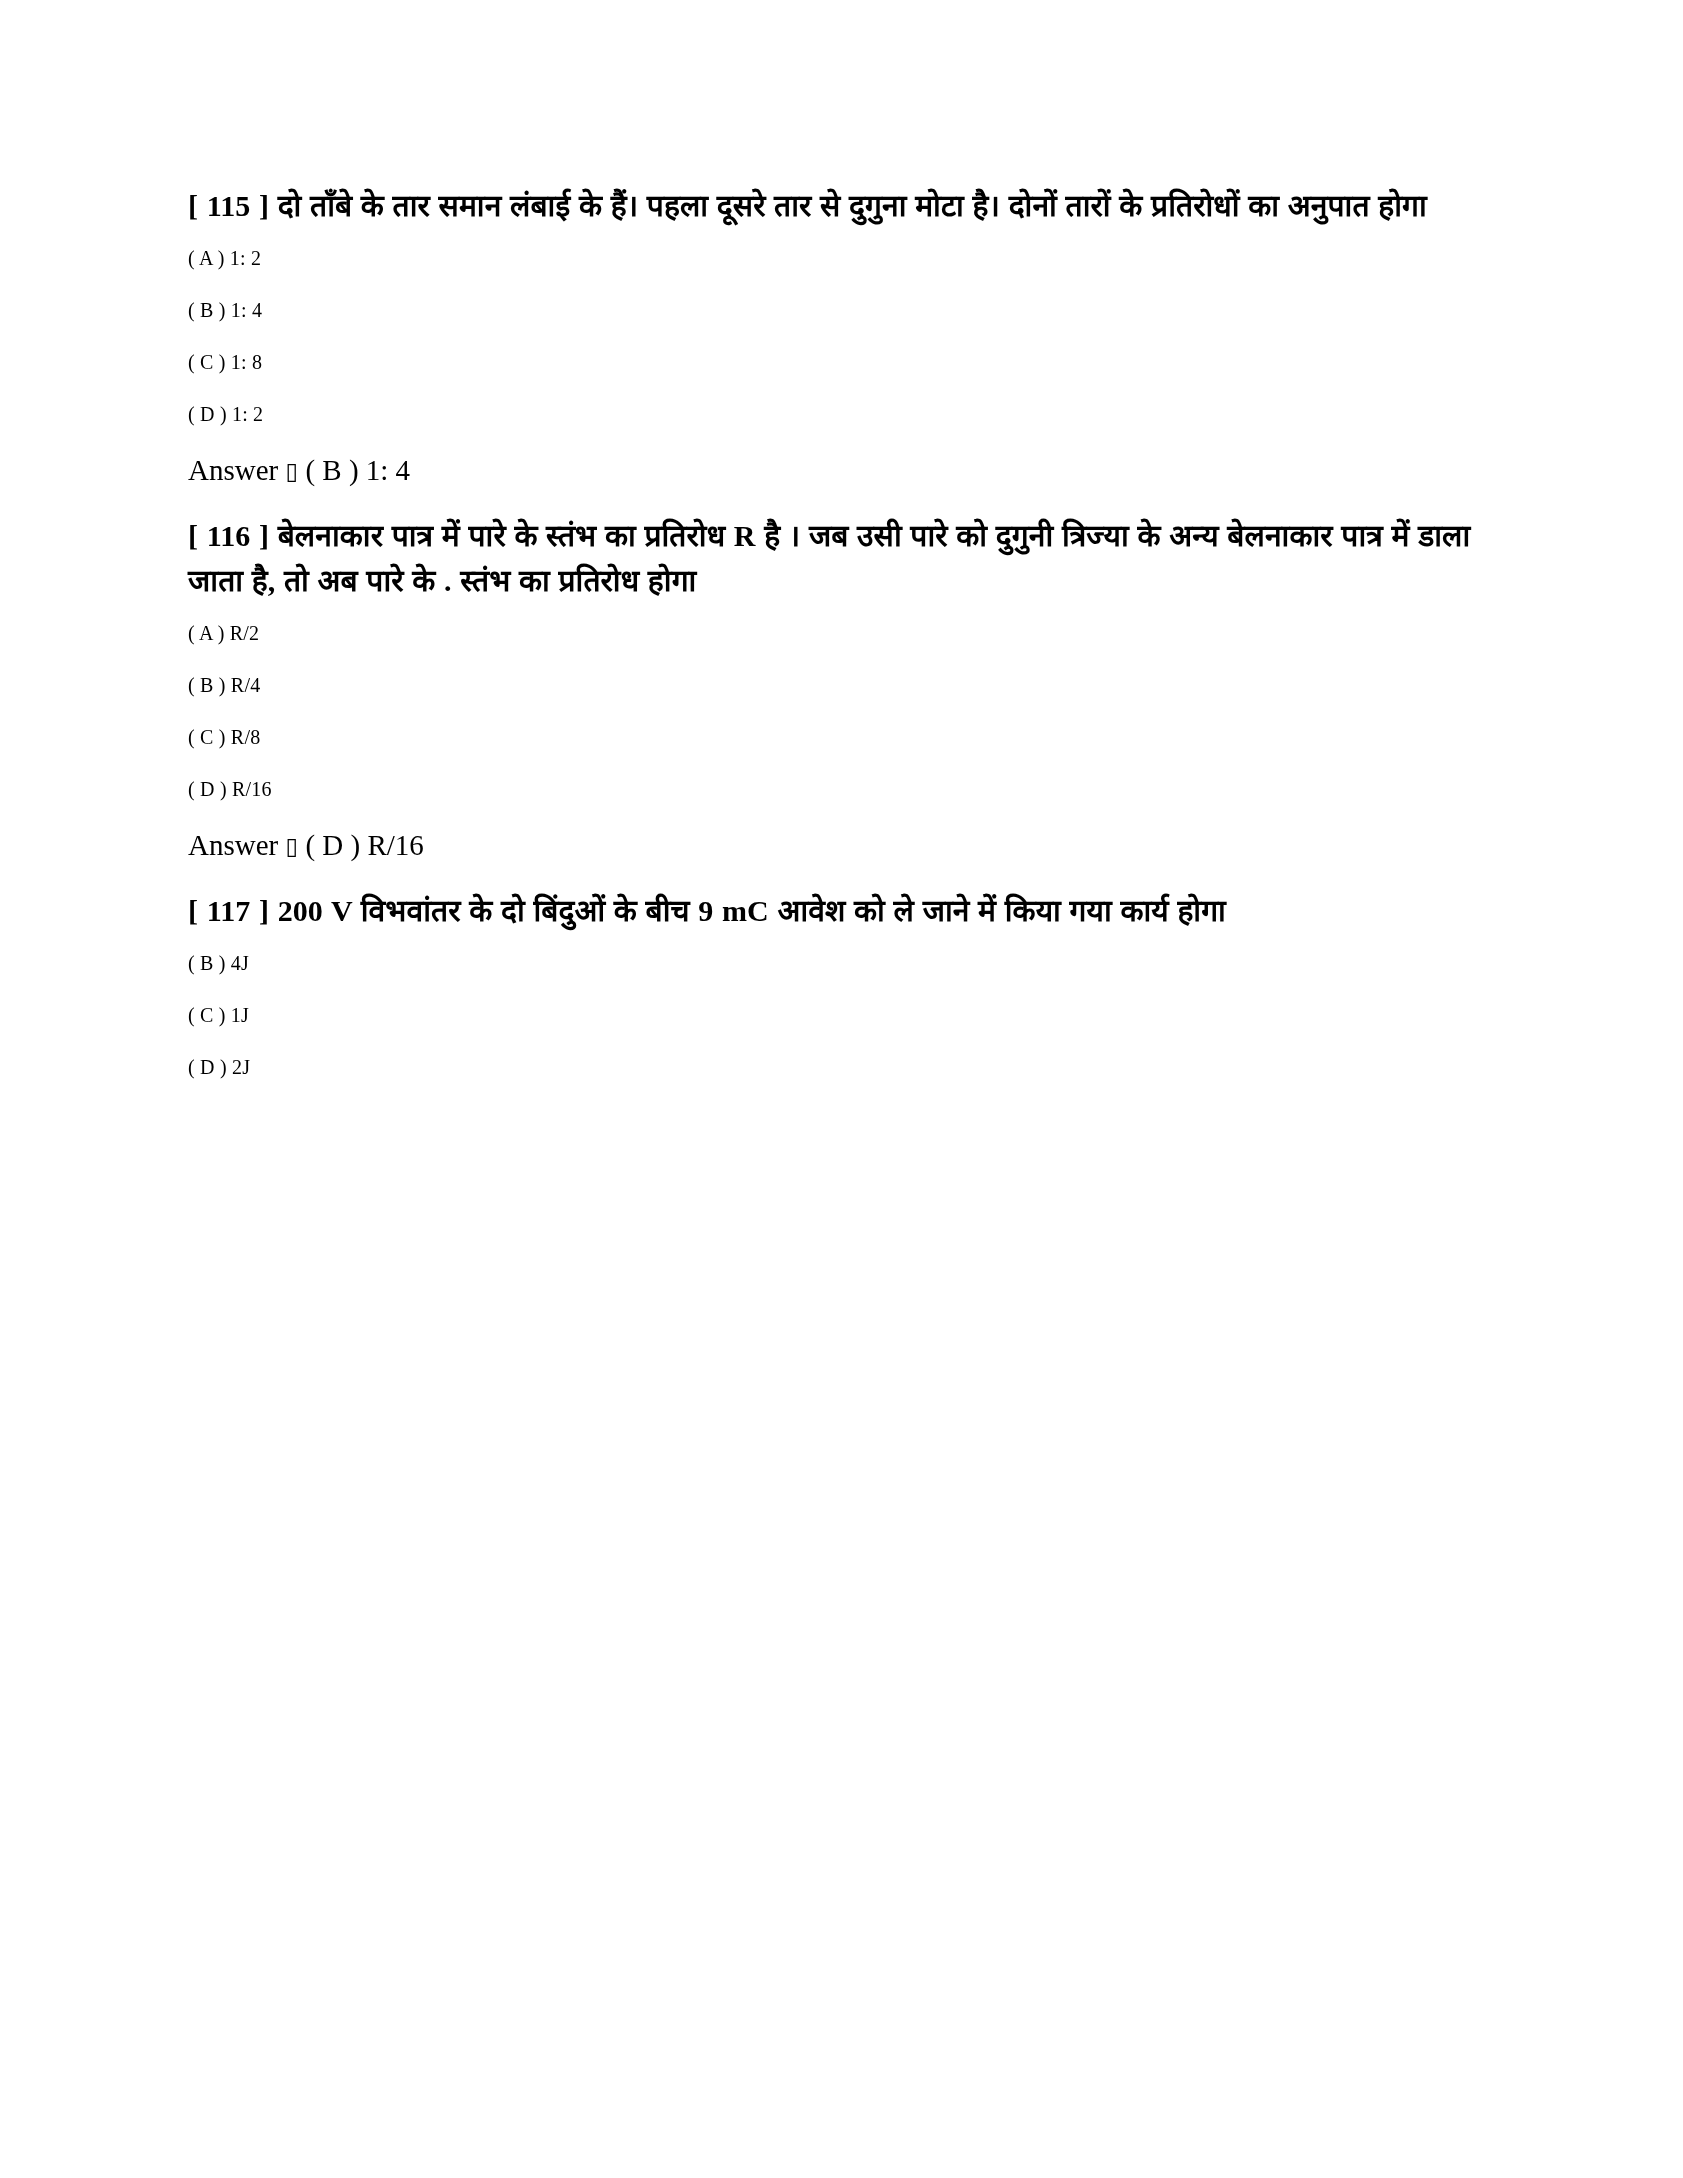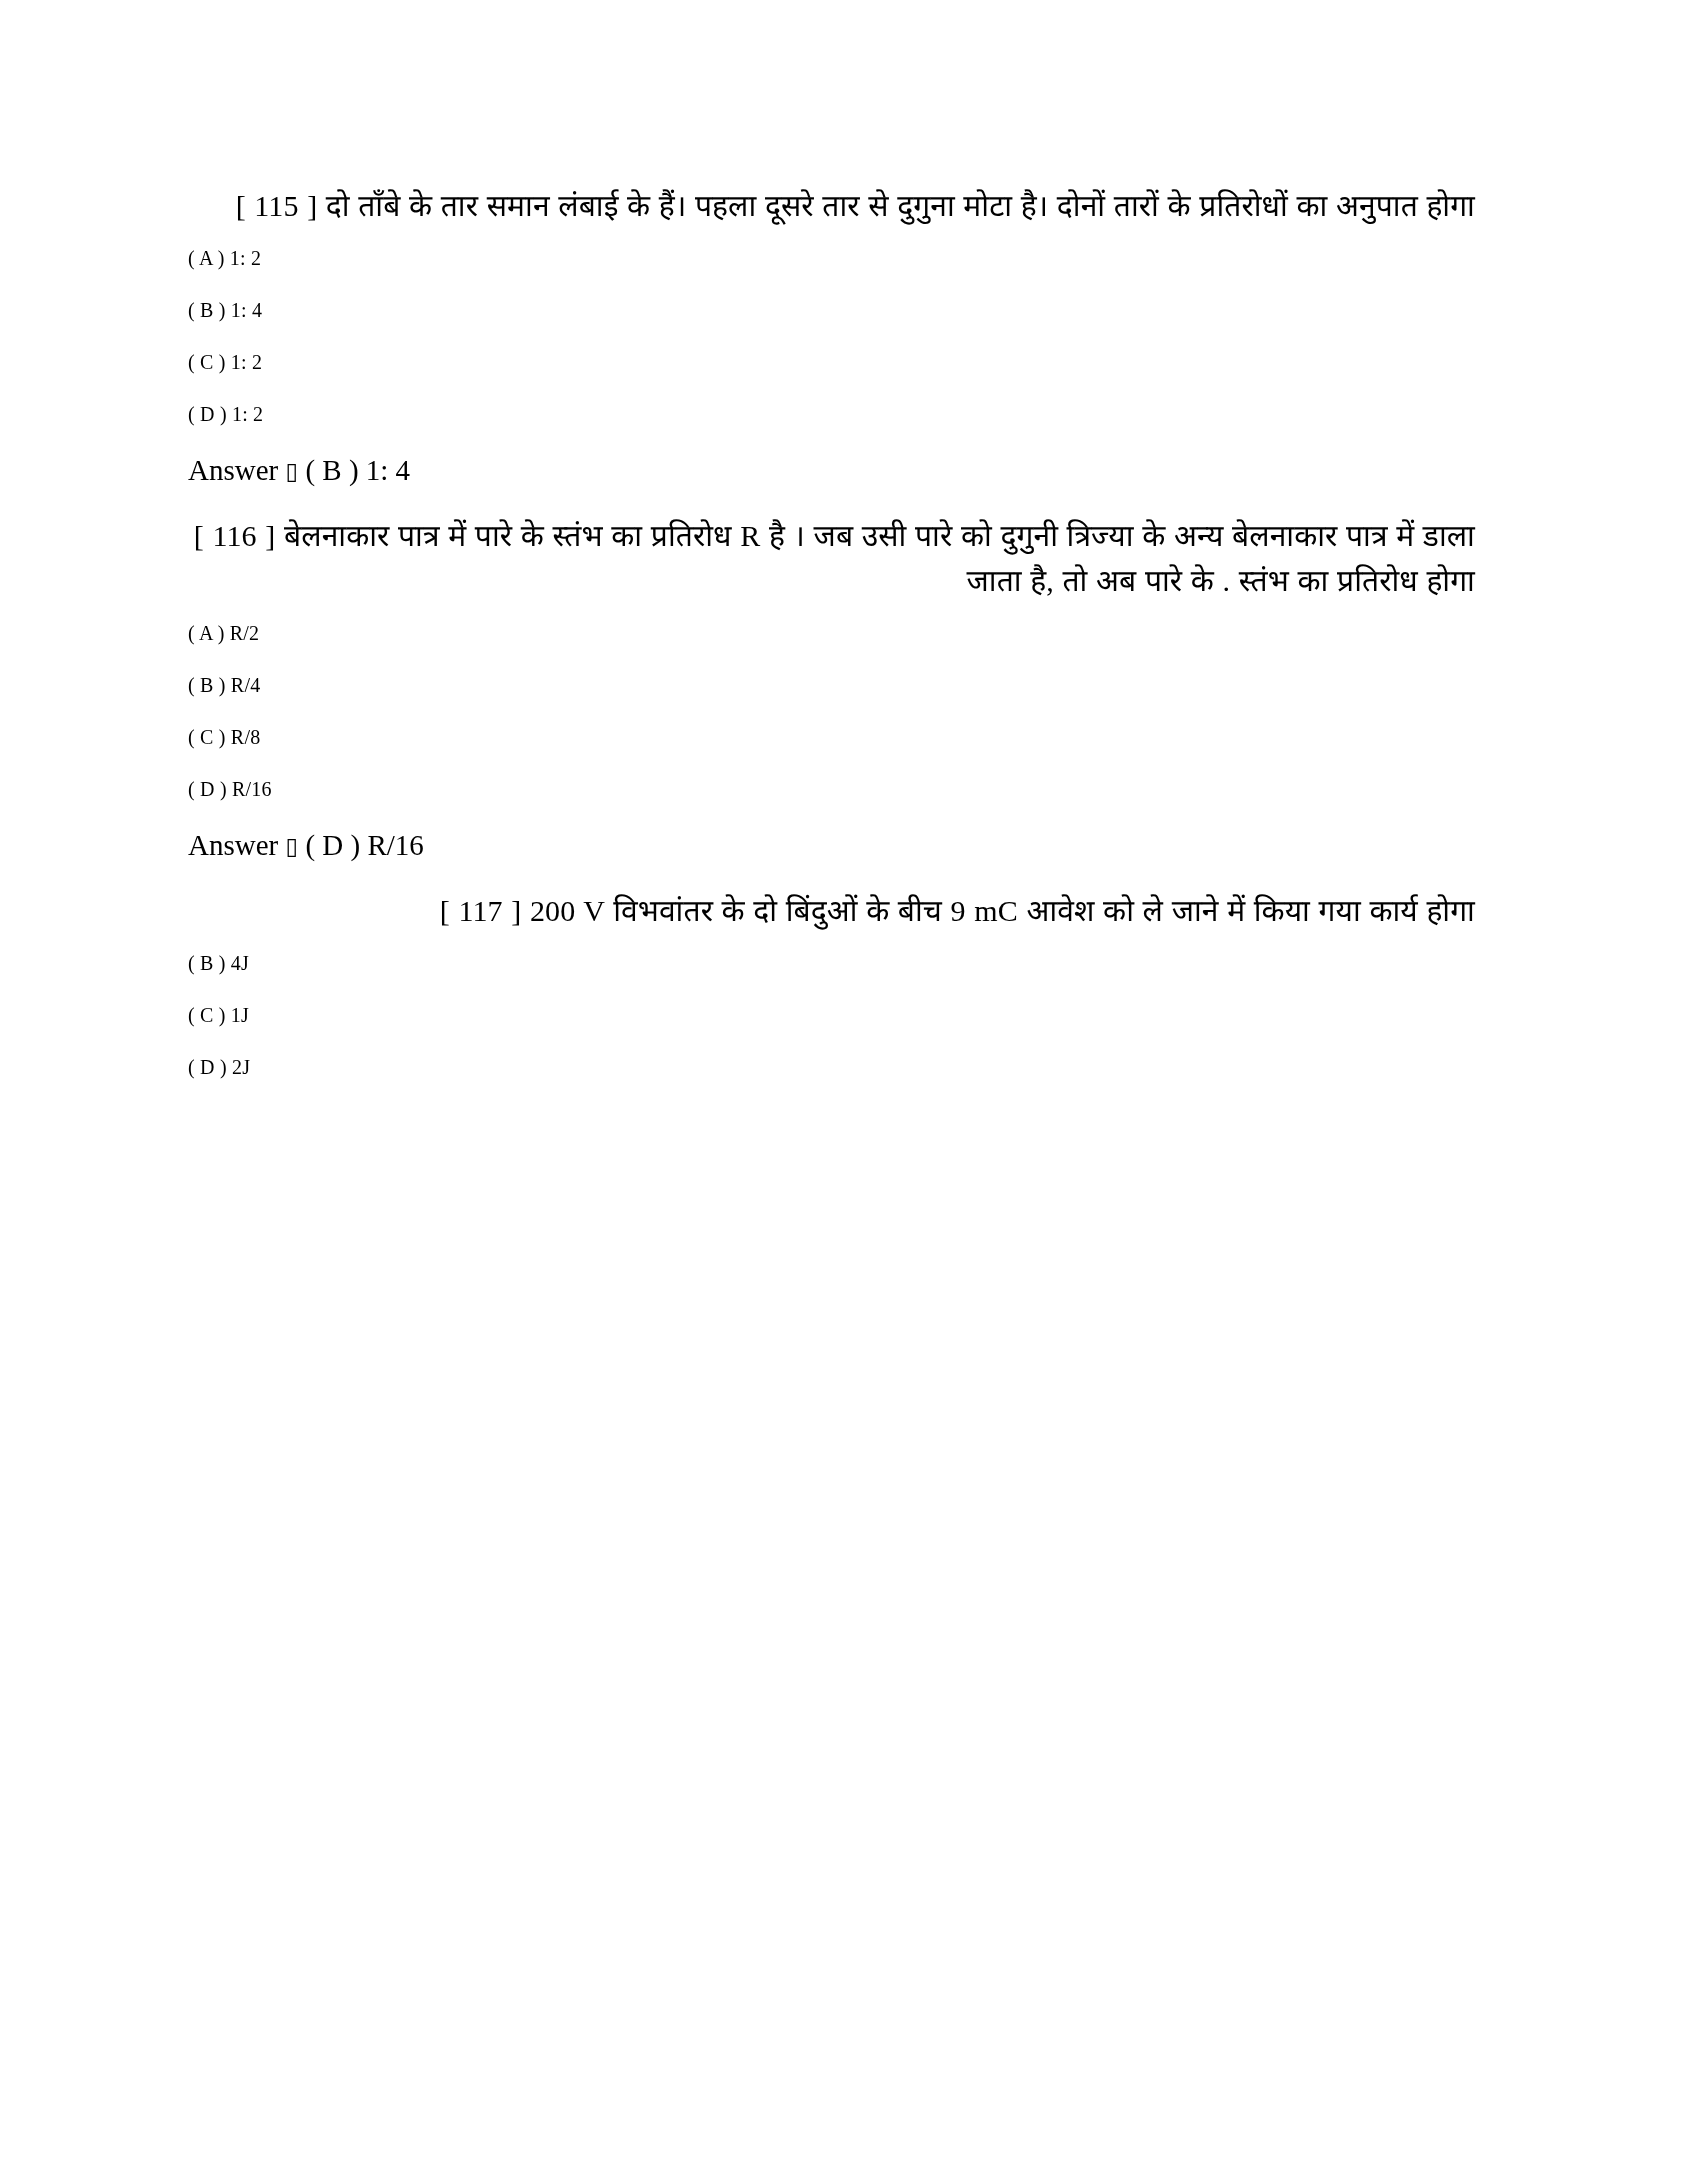--- a/index.html
+++ b/index.html
@@ -20,27 +20,27 @@
     width: 1683px;
     height: 2178px;
     background: #ffffff;
     box-sizing: border-box;
     padding: 183px 208px 0 188px;
   }
   .qblock {
     margin: 0 0 0 0;
   }
   .qtext {
-    font-weight: normal;
+    font-weight: bold;
     font-size: 30px;
     line-height: 1.50;
     letter-spacing: 0.1px;
     margin: 0 0 4px 0;
     max-width: 1287px;
-    text-align: right;
+    text-align: left;
     word-spacing: 1px;
   }
   .opt {
     font-size: 20px;
     line-height: 1.0;
     margin: 0;
     padding: 16px 0 16px 0;
     letter-spacing: 0.2px;
     white-space: pre;
   }
@@ -65,21 +65,21 @@
 </style>
 </head>
 <body>
 
 <div class="page">
 
   <div class="qblock">
     <p class="qtext">[ 115 ] दो ताँबे के तार समान लंबाई के हैं। पहला दूसरे तार से दुगुना मोटा है। दोनों तारों के प्रतिरोधों का अनुपात होगा</p>
     <p class="opt">( A ) 1: 2</p>
     <p class="opt">( B ) 1: 4</p>
-    <p class="opt">( C ) 1: 2</p>
+    <p class="opt">( C ) 1: 8</p>
     <p class="opt">( D ) 1: 2</p>
     <p class="answer"><span class="alabel">Answer</span><span> </span><span class="tofu">▯</span><span> </span><span>( B ) 1: 4</span></p>
   </div>
 
   <div class="q-spacer"></div>
 
   <div class="qblock">
     <p class="qtext">[ 116 ] बेलनाकार पात्र में पारे के स्तंभ का प्रतिरोध R है । जब उसी पारे को दुगुनी त्रिज्या के अन्य बेलनाकार पात्र में डाला जाता है, तो अब पारे के . स्तंभ का प्रतिरोध होगा</p>
     <p class="opt">( A ) R/2</p>
     <p class="opt">( B ) R/4</p>

